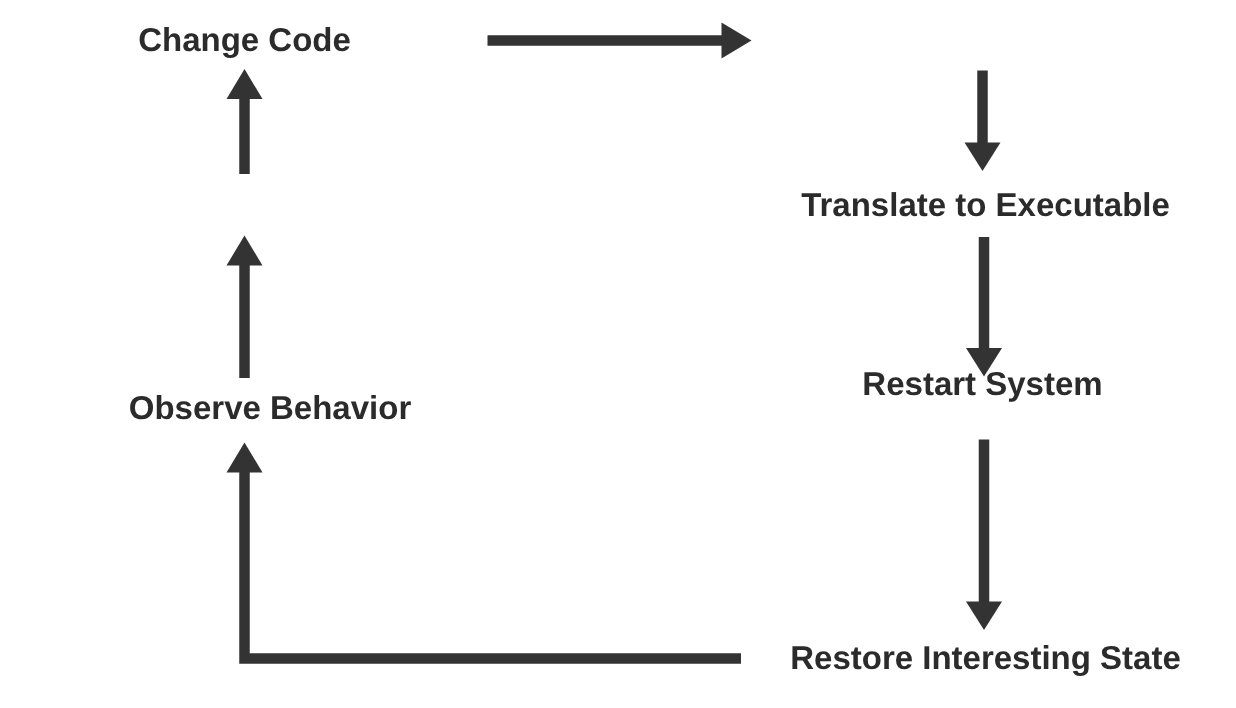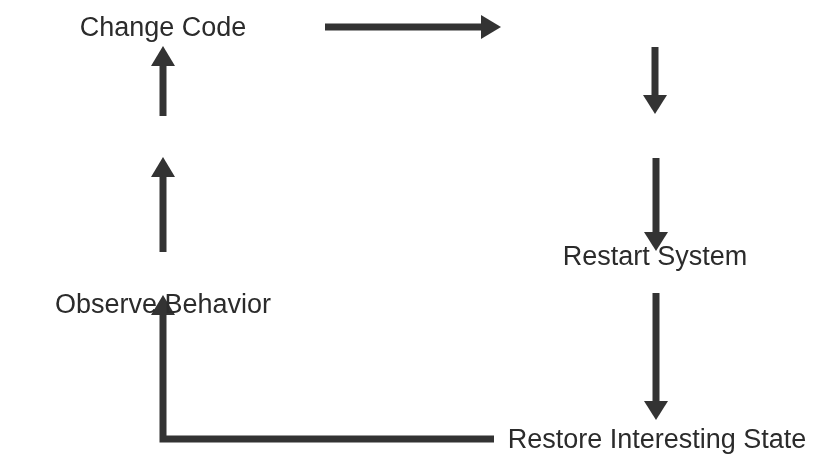--- a/index.html
+++ b/index.html
@@ -20,22 +20,22 @@
   #flow-svg {
     position: absolute;
     left: 0;
     top: 0;
     width: 824px;
     height: 472px;
   }
   .node-label {
     position: absolute;
     font-family: "Liberation Sans", sans-serif;
-    font-size: 27px;
-    font-weight: 400;
+    font-size: 22px;
+    font-weight: 700;
     color: #2b2b2b;
     white-space: nowrap;
     line-height: 1;
     transform: translate(-50%, -50%);
     letter-spacing: 0px;
   }
   .edge-line {
     fill: none;
     stroke: #333333;
     stroke-width: 7;
@@ -87,21 +87,22 @@
     <g>
       <line class="edge-line" x1="163" y1="116" x2="163" y2="62"></line>
       <polygon class="edge-head" points="163,46 151,66 175,66"></polygon>
     </g>
 
   </svg>
 
   <div class="node-label" style="left:163px; top:27px;">Change Code</div>
 
 
-  <div class="node-label" style="left:163px; top:272px;margin-top:32px;">Observe Behavior</div>
+  <div class="node-label" style="left:180px; top:272px;">Observe Behavior</div>
 
 
+  <div class="node-label" style="left:657px; top:137px;">Translate to Executable</div>
 
   <div class="node-label" style="left:655px; top:256px;">Restart System</div>
 
   <div class="node-label" style="left:657px; top:439px;text-align:right;">Restore Interesting State</div>
 
 </div>
 
 </body></html>

